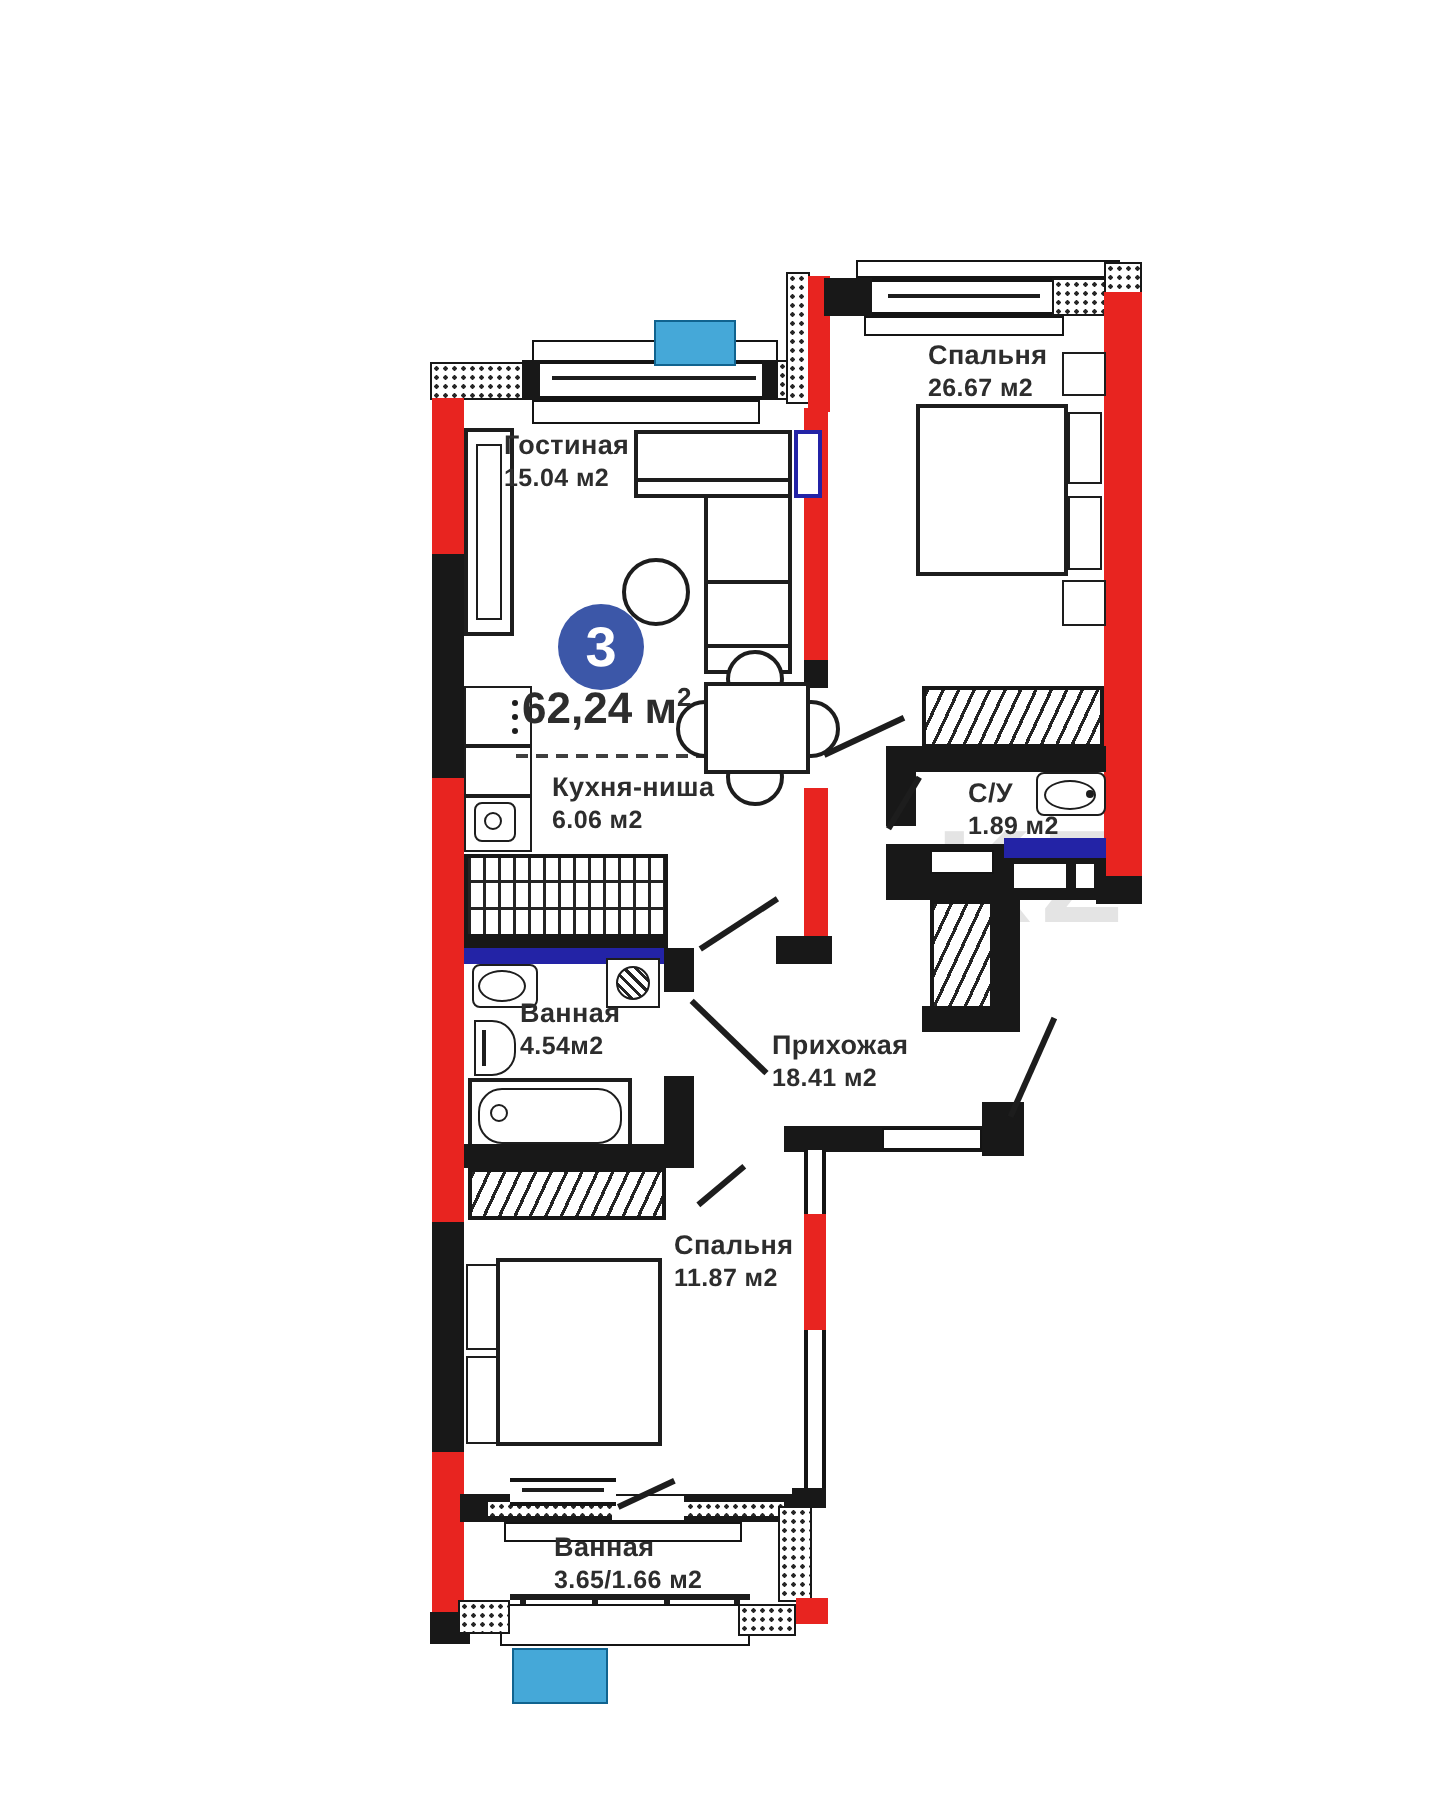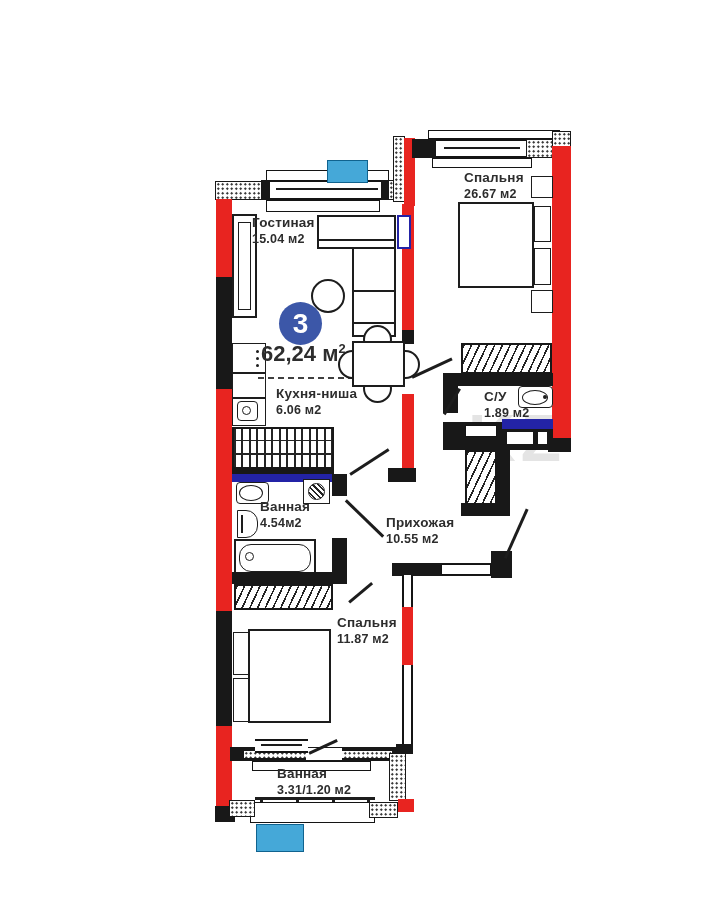--- a/index.html
+++ b/index.html
@@ -195,27 +195,27 @@
   <div class="room-label" style="left:484px;top:389px">
     <div class="rname">С/У</div>
     <div class="rarea">1.89 м2</div>
   </div>
   <div class="room-label" style="left:260px;top:499px">
     <div class="rname">Ванная</div>
     <div class="rarea">4.54м2</div>
   </div>
   <div class="room-label" style="left:386px;top:515px">
     <div class="rname">Прихожая</div>
-    <div class="rarea">10.55 м2</div>
+    <div class="rarea">18.41 м2</div>
   </div>
   <div class="room-label" style="left:337px;top:615px">
     <div class="rname">Спальня</div>
     <div class="rarea">11.87 м2</div>
   </div>
   <div class="room-label" style="left:277px;top:766px">
     <div class="rname">Ванная</div>
-    <div class="rarea">3.31/1.20 м2</div>
+    <div class="rarea">3.65/1.66 м2</div>
   </div>
 
   <div class="badge" style="left:279px;top:302px;width:43px;height:43px">3</div>
   <div class="total" style="left:261px;top:341px"><span>62,24</span> <span>м</span><sup>2</sup></div>
 
 </div>
 
 </body></html>

